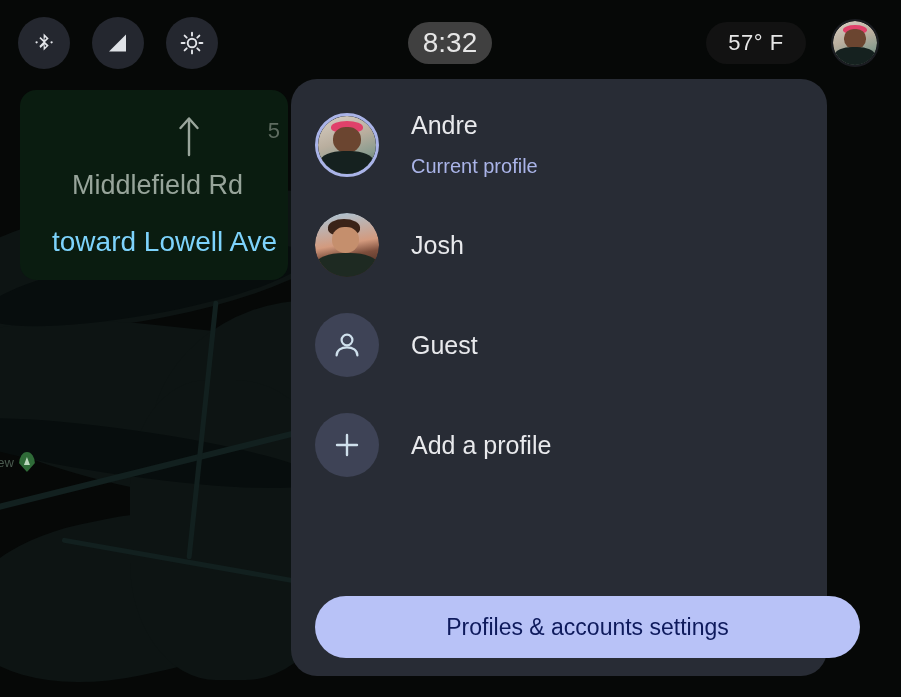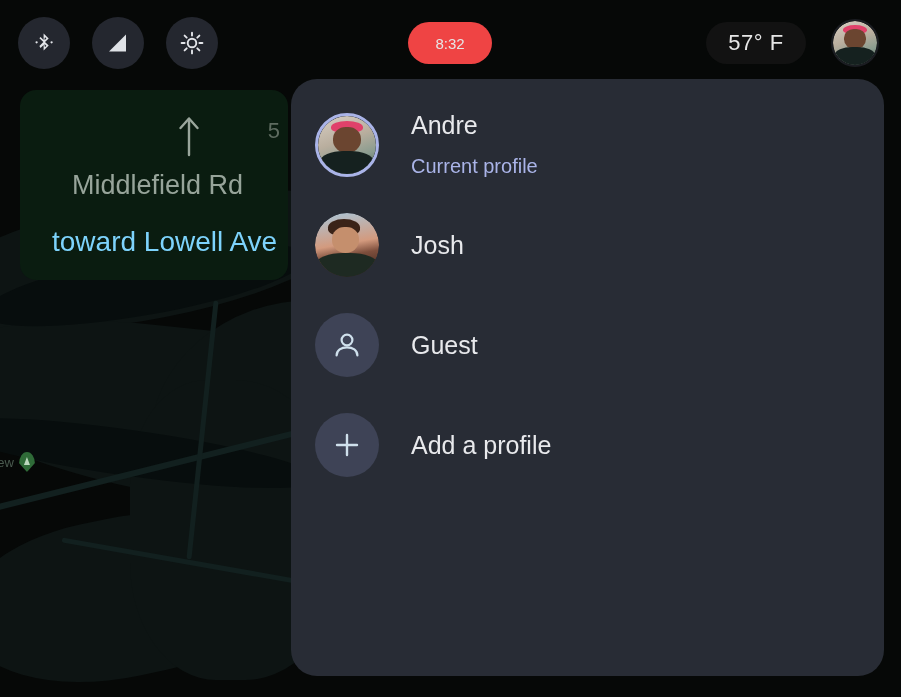--- a/index.html
+++ b/index.html
@@ -32,22 +32,22 @@
          position:relative; clip-path:polygon(50% 100%, 0 55%, 0 0, 100% 0, 100% 55%); }
   .pin::after { content:""; position:absolute; left:50%; top:5px; width:6px; height:8px;
                 background:#bcd8be; transform:translateX(-50%); clip-path:polygon(50% 0,100% 100%,0 100%); }
 
   
   .statusbar { position:absolute; left:0; top:0; width:901px; height:86px; }
   .sb-left { position:absolute; left:18px; top:17px; display:flex; gap:22px; }
   .sb-btn { width:52px; height:52px; border-radius:50%; background:#24272f;
             display:flex; align-items:center; justify-content:center; }
   .sb-clock { position:absolute; left:408px; top:22px; width:84px; height:42px; border-radius:21px;
-              background:#ef4444; display:flex; align-items:center; justify-content:center;
-              color:#e6e6e6; font-size:15px; }
+              background:#404040; display:flex; align-items:center; justify-content:center;
+              color:#e6e6e6; font-size:28px; }
   .sb-temp { position:absolute; left:706px; top:22px; width:100px; height:42px; border-radius:21px;
              background:#121212; display:flex; align-items:center; justify-content:center;
              color:#e6e6e6; font-size:22px; letter-spacing:.5px; }
   .sb-avatar { position:absolute; left:831px; top:19px; width:48px; height:48px; border-radius:50%;
                border:2px solid #1b1d22; overflow:hidden; }
 
   
   .face { position:absolute; inset:0; border-radius:50%; overflow:hidden; }
   .face .bg { position:absolute; inset:0; }
   .face .hair { position:absolute; border-radius:50% 50% 40% 40%; }
@@ -71,21 +71,21 @@
 
   
   .navcard { position:absolute; left:20px; top:90px; width:268px; height:190px;
              background:#0a1c10; border-radius:16px; overflow:hidden; }
   .nav-arrow { position:absolute; left:155px; top:24px; width:28px; height:44px; }
   .nav-dist { position:absolute; right:8px; top:28px; color:#5e6b60; font-size:22px; }
   .nav-street { position:absolute; left:32px; top:80px; color:#97a49a; font-size:27px; white-space:nowrap;margin-left:20px; }
   .nav-sub { position:absolute; left:32px; top:136px; color:#7dd3fc; font-size:28px; white-space:nowrap; }
 
   
-  .dialog { position:absolute; left:291px; top:79px; width:593px; height:597px;
+  .dialog { position:absolute; left:291px; top:79px; width:536px; height:597px;
             background:#282c35; border-radius:26px; padding:16px 24px 0 24px; }
   .prow { display:flex; align-items:center; height:100px; cursor:default; }
   .prow-av { width:64px; height:64px; border-radius:50%; position:relative; flex:0 0 64px; overflow:hidden; }
   .prow-av.ringed { border:3px solid #aab4e8; }
   .prow-icon { width:64px; height:64px; border-radius:50%; background:#3e4356; flex:0 0 64px;
                display:flex; align-items:center; justify-content:center; }
   .prow-text { margin-left:32px; display:flex; flex-direction:column; justify-content:center; }
   .prow-name { color:#e8e9ec; font-size:25px; line-height:1.22; }
   .prow-sub { color:#aab4e8; font-size:20px; line-height:1.35; margin-top:12px; }
 
@@ -223,14 +223,15 @@
             <line x1="6" y1="16" x2="26" y2="16"></line>
           </g>
         </svg>
       </div>
       <div class="prow-text">
         <span class="prow-name">Add a profile</span>
       </div>
     </div>
   </div>
 
+  <button class="settings-btn">Profiles &amp; accounts settings</button>
 
 </div>
 
 </body></html>

